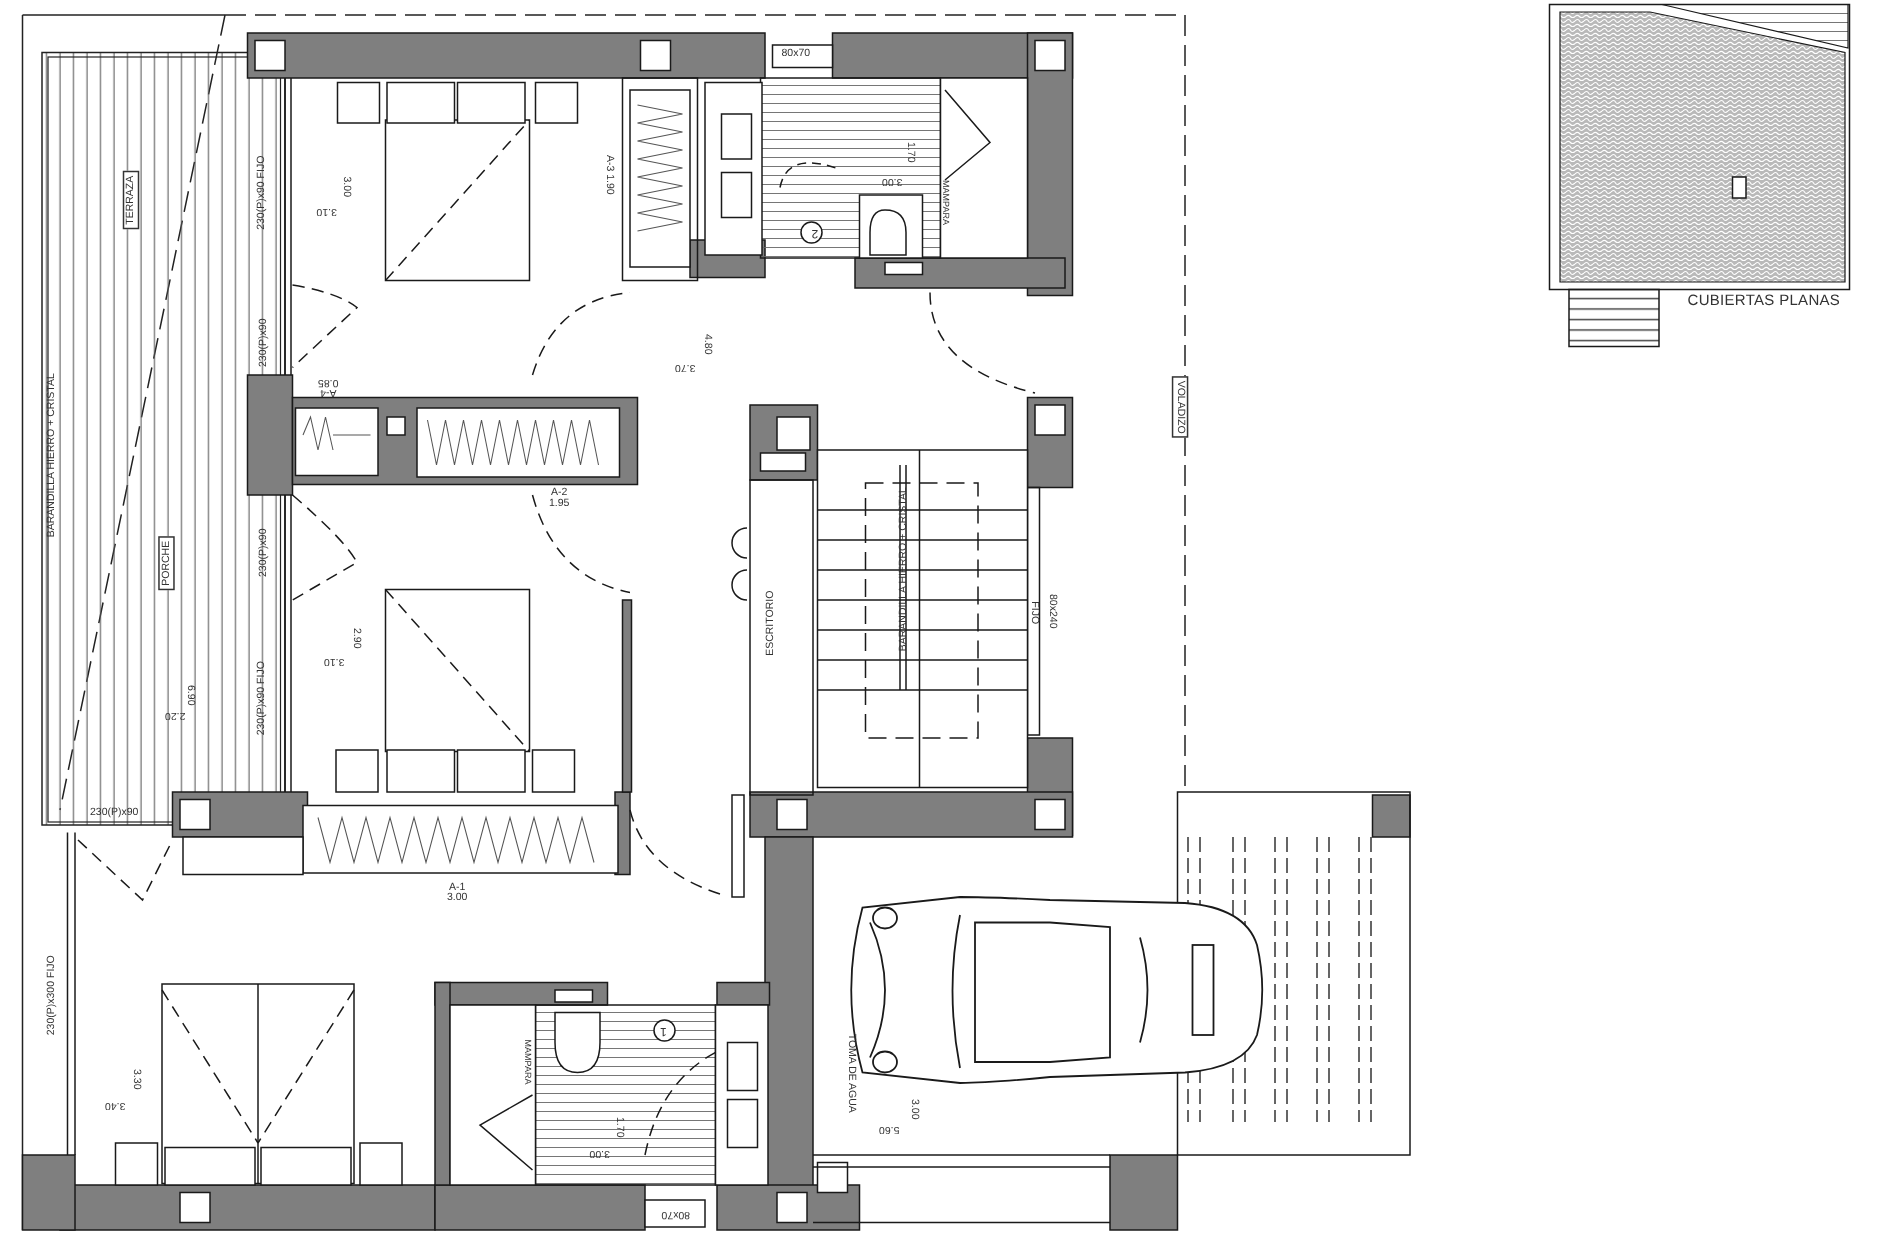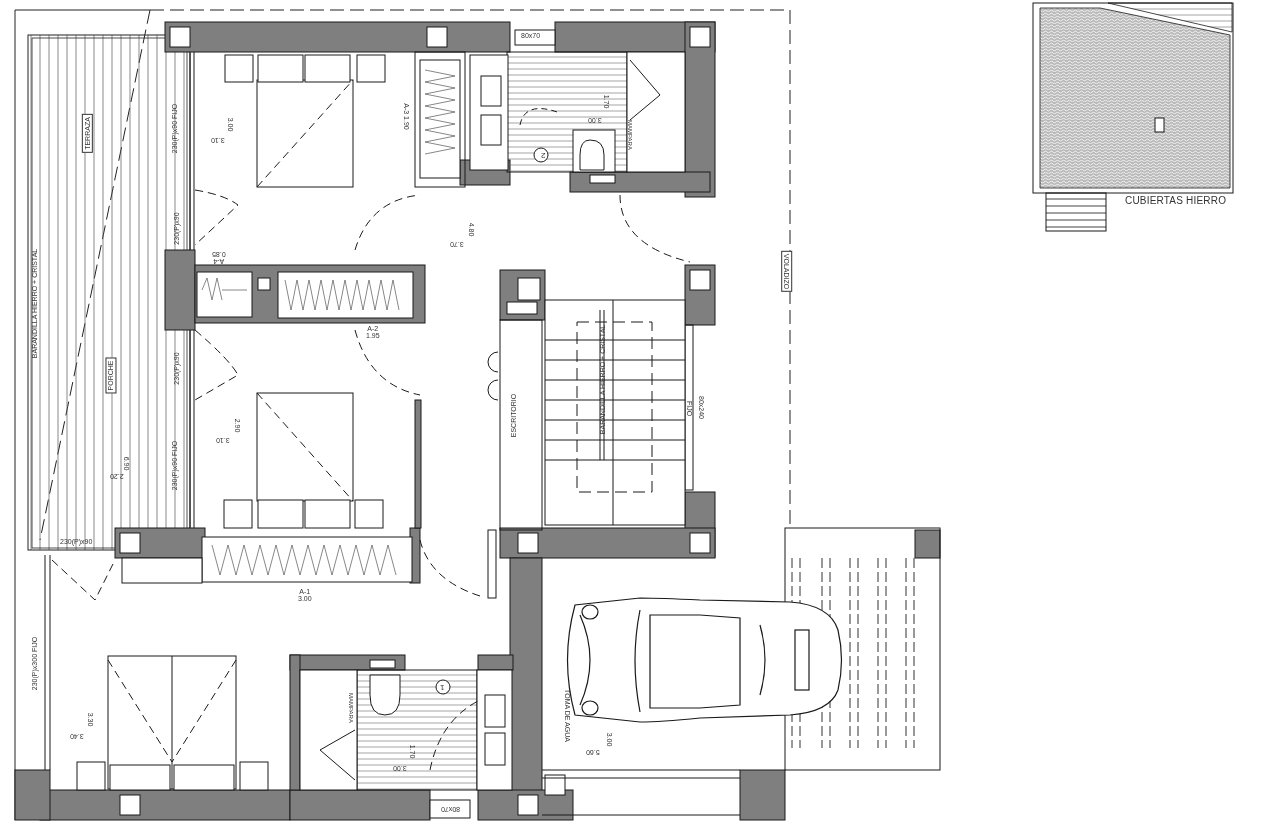--- a/index.html
+++ b/index.html
@@ -273,13 +273,13 @@
 <div class="lbl rot270" style="left:393px;top:113px;text-align:center;"><span>A-3</span> <span>1.90</span></div>
 <div class="lbl rot180" style="left:212px;top:251px;text-align:center;"><span>A-4</span><br><span>0.85</span></div>
 
 <div class="lbl rot90" style="left:150px;top:125px;"><span>230(P)x90</span> <span>FIJO</span></div>
 <div class="lbl rot90" style="left:160px;top:225px;">230(P)x90</div>
 <div class="lbl rot90" style="left:160px;top:365px;">230(P)x90</div>
 <div class="lbl rot90" style="left:150px;top:462px;"><span>230(P)x90</span> <span>FIJO</span></div>
 <div class="lbl" style="left:60px;top:538px;">230(P)x90</div>
 <div class="lbl rot90" style="left:8px;top:660px;"><span>230(P)x300</span> <span>FIJO</span></div>
 
-<div class="caption" style="left:1125px;top:195px;">CUBIERTAS HIERRO</div>
+<div class="caption" style="left:1125px;top:195px;">CUBIERTAS PLANAS</div>
 
 </body></html>

